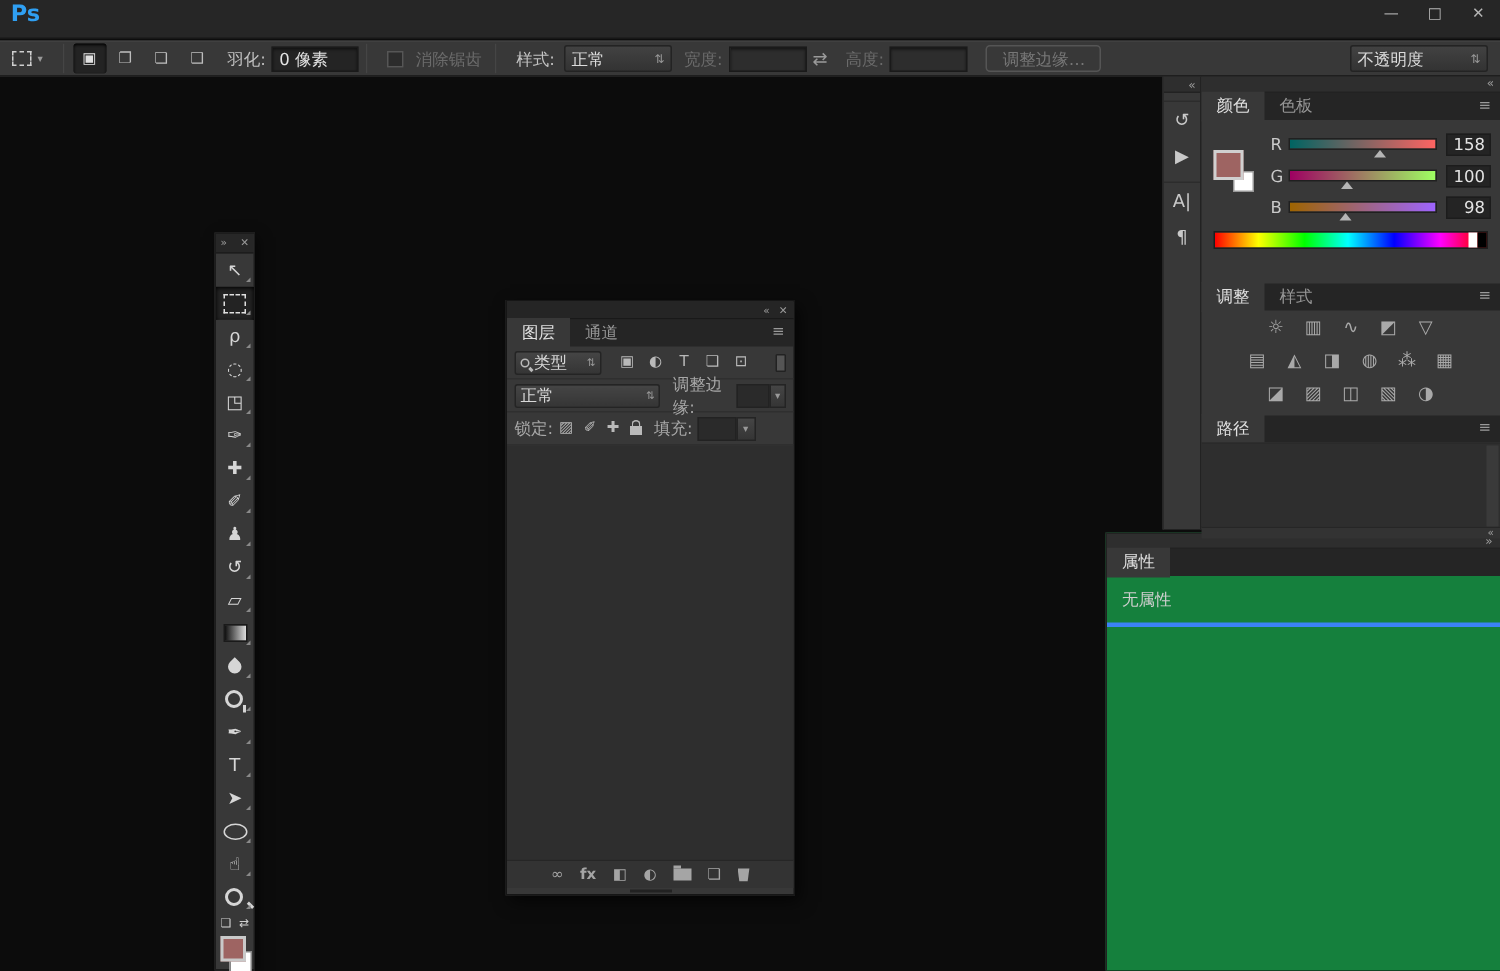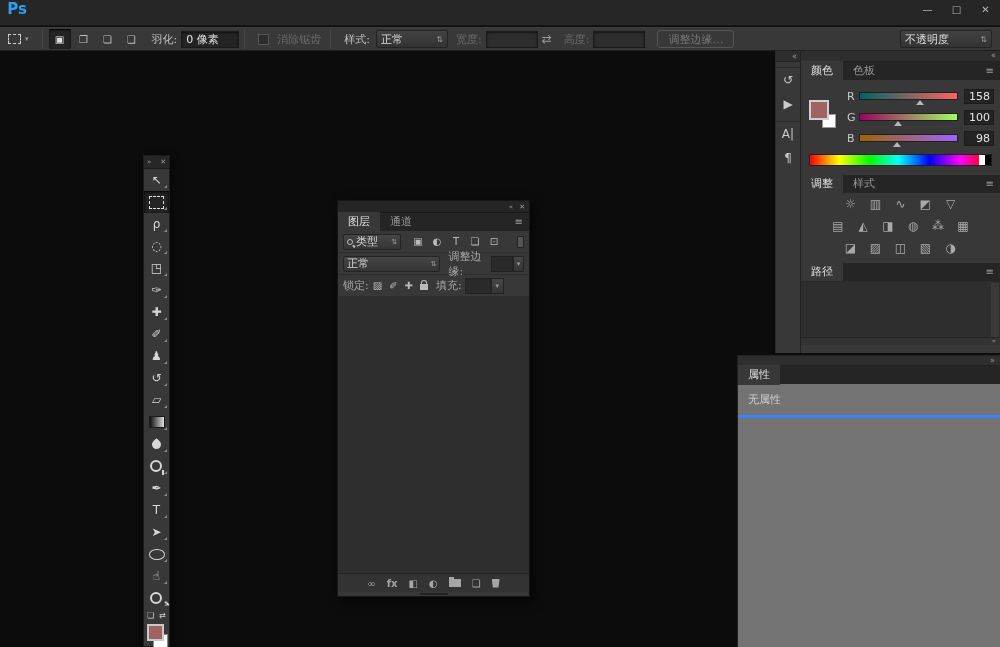--- a/index.html
+++ b/index.html
@@ -165,21 +165,21 @@
   .adj-icon { width:18px; height:16px; display:flex; align-items:center; justify-content:center;
               color:#a9a9a9; font-size:12px; }
 
   
   #paths-content { height:56px; background:#2e2e2e; border-top:1px solid #2a2a2a; position:relative; }
   #paths-scroll { position:absolute; right:1px; top:1px; width:8px; height:54px; background:#3a3a3a; }
   #paths-foot { height:8px; background:#333; border-top:1px solid #262626; color:#9a9a9a;
                 font-size:7px; text-align:right; line-height:7px; padding-right:4px; }
 
   
-  #props { left:737px; top:355px; width:263px; height:292px; background:#737373; z-index:9;
+  #props { left:737px; top:355px; width:263px; height:292px; background:#15803d; z-index:9;
            border-left:1px solid #222; border-top:1px solid #222; }
   #props-head { height:10px; background:#2e2e2e; border-bottom:1px solid #222; color:#9a9a9a;
                 font-size:8px; text-align:right; line-height:9px; padding-right:5px; }
   #props-empty { padding:8px 10px; color:#cfcfcf; border-bottom:3px solid #3b82f6; }
 </style>
 </head>
 <body>
 
 <div id="menubar" class="abs">
   <div id="ps-logo">Ps</div>
@@ -444,21 +444,21 @@
         </div>
         <span class="slider-val">98</span>
       </div>
       <div id="spectrum">
         <span class="sw-white"></span>
         <span class="sw-black"></span>
       </div>
     </div>
   </div>
 
-  <div style="margin-top:5px">
+  <div style="margin-top:19px">
     <div class="tabbar">
       <div class="tab active">调整</div>
       <div class="tab">样式</div>
       <div class="tab-menu">≡</div>
     </div>
     <div class="adj-row">
 
     <span class="adj-icon">☼</span>
         <span class="adj-icon">▥</span>
         <span class="adj-icon">∿</span>

